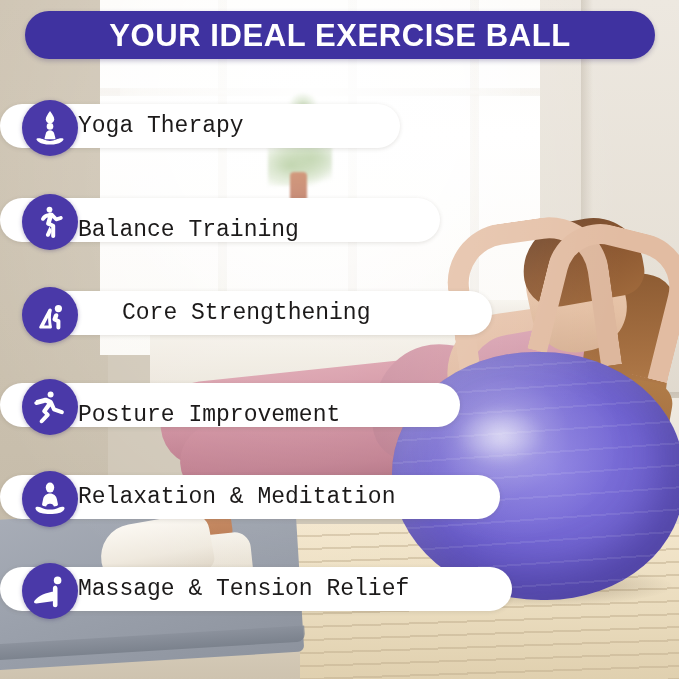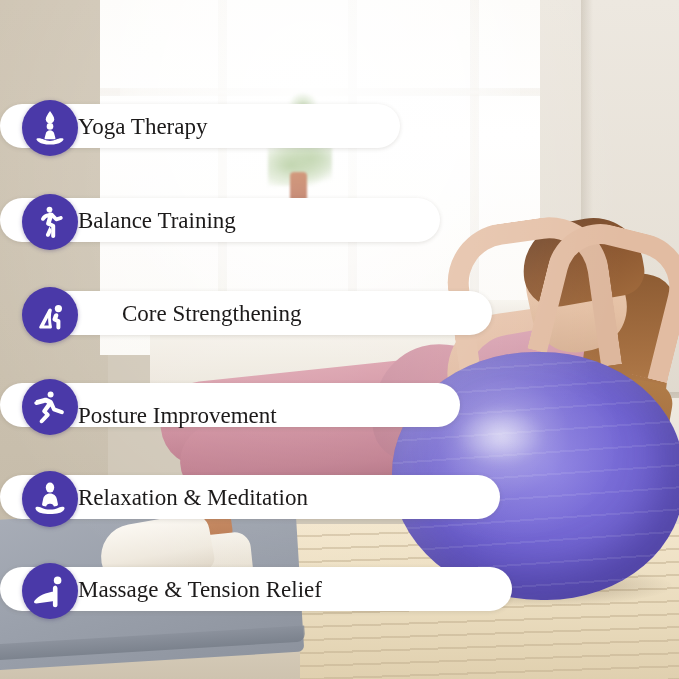--- a/index.html
+++ b/index.html
@@ -156,21 +156,21 @@
     white-space:nowrap;line-height:1;font-family:"Liberation Sans","DejaVu Sans",sans-serif;}
 
   
   .features{position:absolute;left:0;top:0;width:679px;height:679px;}
   .feature{position:absolute;display:flex;align-items:center;height:52px;}
   .pill{position:absolute;left:0;top:0;height:44px;background:#FFFFFF;
     border-radius:22px;display:flex;align-items:center;
     padding-left:78px;padding-right:22px;
     box-shadow:0 1px 4px rgba(90,80,70,.16);}
   .pill-text{font-size:23px;color:#1C1A1A;white-space:nowrap;line-height:1;
-    font-family:Liberation Serif, serif;}
+    font-family:Liberation Mono, monospace;}
   .badge{position:absolute;left:22px;top:-4px;width:56px;height:56px;border-radius:50%;
     background:#4A39A8;box-shadow:0 1px 4px rgba(55,44,110,.35);
     display:flex;align-items:center;justify-content:center;z-index:2;}
   .badge svg{width:40px;height:40px;display:block;}
 </style>
 </head>
 <body>
 
 <div id="poster">
 
@@ -224,41 +224,44 @@
 
     <div class="ball-shadow"></div>
     <div class="ball">
       <div class="ball-seams"></div>
       <div class="ball-hl"></div>
     </div>
 
     <div class="photo-soft"></div>
   </div>
 
+  <div class="banner">
+    <div class="banner-text">YOUR IDEAL EXERCISE BALL</div>
+  </div>
 
   <div class="features">
 
     <div class="feature" style="left:0;top:104px;">
       <div class="pill" style="width:300px;">
         <span class="pill-text">Yoga Therapy</span>
       </div>
       <div class="badge">
         <svg viewBox="0 0 40 40" aria-hidden="true">
           <g fill="#FFFFFF">
             <path d="M20 3c-2.6 3.6-4.2 6.2-4.2 8.3 0 2.4 1.9 4.2 4.2 4.2s4.2-1.8 4.2-4.2C24.2 9.2 22.6 6.6 20 3z"></path>
             <circle cx="20" cy="18.4" r="3.3"></circle>
             <path d="M20 22.2c-2.1 0-3.6 1.3-4.1 3.1l-1.3 4.6c-.2.7.3 1.3 1 1.3h8.8c.7 0 1.2-.6 1-1.3l-1.3-4.6c-.5-1.8-2-3.1-4.1-3.1z"></path>
             <path d="M7.6 30.2c-.9.1-1.4 1-.9 1.7 1.1 1.7 3.4 3.2 6.2 3.9 2.2.6 4.6.8 7.1.8s4.9-.2 7.1-.8c2.8-.7 5.1-2.2 6.2-3.9.5-.7 0-1.6-.9-1.7-2.3-.3-4.4.4-6.3 1.3-1.8.9-3.9 1.4-6.1 1.4s-4.3-.5-6.1-1.4c-1.9-.9-4-1.6-6.3-1.3z"></path>
           </g>
         </svg>
       </div>
     </div>
 
     <div class="feature" style="left:0;top:198px;">
-      <div class="pill" style="width:340px;">
+      <div class="pill" style="width:340px;align-items:flex-end;">
         <span class="pill-text">Balance Training</span>
       </div>
       <div class="badge">
         <svg viewBox="0 0 40 40" aria-hidden="true">
           <g fill="#FFFFFF">
             <circle cx="19.5" cy="7.6" r="2.9"></circle>
             <path d="M18.6 11.2c-3.4 0-6.1 2.2-7.4 5.1-.5 1.1.1 2.3 1.3 2.5 1 .2 1.9-.3 2.4-1.2.6-1.2 1.6-2 2.9-2.2l-1.6 5.6c-.3 1 .2 2 1.1 2.4l3.9 1.7v8.8c0 1.1.9 2 2 2s2-.9 2-2v-9.9c0-.9-.5-1.7-1.3-2l-3-1.4 1.5-4.6 2.4 2.6c.5.6 1.3.8 2 .6l4.6-1.4c1.1-.3 1.6-1.5 1.2-2.5-.4-1-1.5-1.5-2.5-1.1l-3.3 1.1-3.1-3.4c-1.2-1.4-2.9-1.3-4.1-1.3-.3 0-.6 0-.9 0z"></path>
             <path d="M19.6 24.5l-3.5 7.6c-.5 1 0 2.2 1 2.6 1 .4 2.2 0 2.6-1l2.2-4.8-2.3-4.4z"></path>
           </g>
         </svg>

